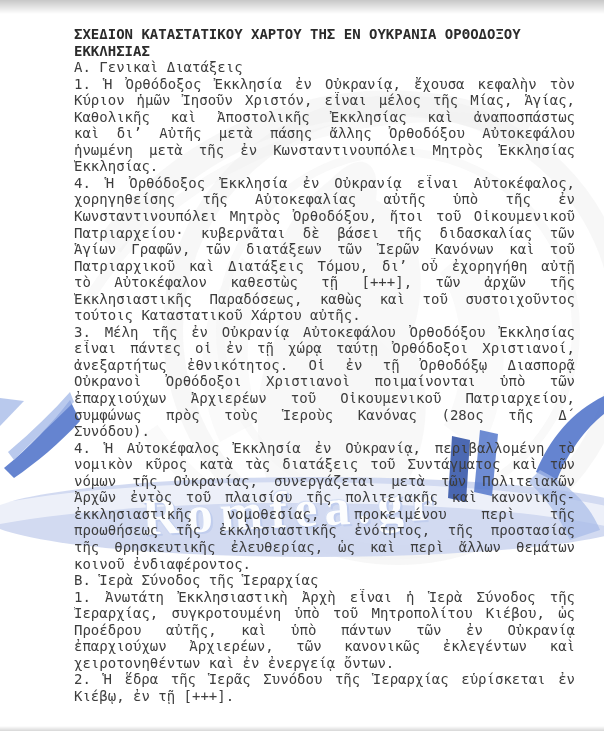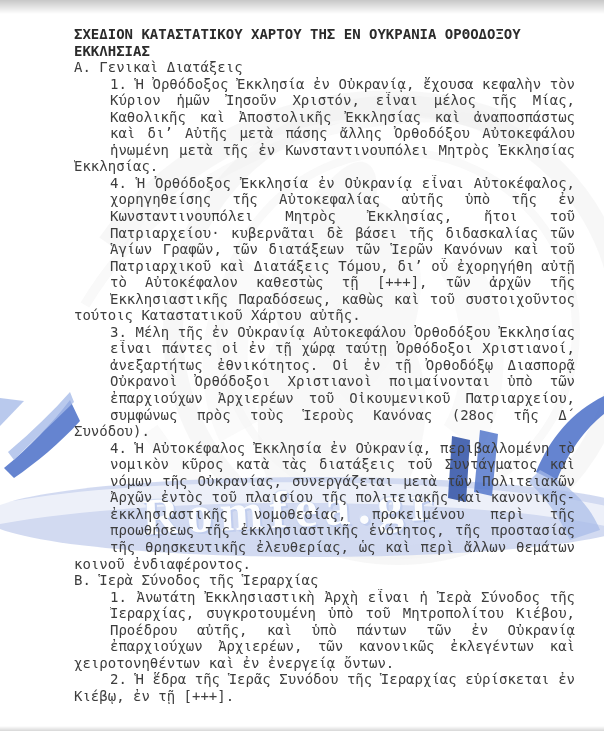--- a/index.html
+++ b/index.html
@@ -18,21 +18,21 @@
     font-weight:bold;font-size:52px;letter-spacing:7px;line-height:52px;
     color:#ffffff;opacity:.95;transform:rotate(-3deg);
     text-shadow:0 0 2px #b5c4ea,2px 2px 0 #c3cfee,-1px -1px 0 #dde5f6;
     user-select:none;white-space:nowrap;
   }
   .doc{position:absolute;left:74px;top:26px;width:501px;z-index:2;}
   .line{
     font-size:14px;line-height:16.55px;height:16.55px;overflow:hidden;
     color:#3d3d3d;text-align:left;white-space:nowrap;
   }
-  .line.j{white-space:normal;text-align:justify;text-align-last:justify;margin-left:36px;}
+  .line.j{white-space:normal;text-align:justify;text-align-last:justify;}
   .line.b{font-weight:bold;color:#2b2b2b;}
 </style>
 </head>
 <body>
 
 <div class="page">
 
   <div class="top-edge"></div>
 
   <svg class="wm-svg" width="604" height="731" viewBox="0 0 604 731">
@@ -75,21 +75,21 @@
       <div class="line b">ΕΚΚΛΗΣΙΑΣ</div>
       <div class="line">Α. Γενικαὶ Διατάξεις</div>
       <div class="line j">1. Ἡ Ὀρθόδοξος Ἐκκλησία ἐν Οὐκρανίᾳ, ἔχουσα κεφαλὴν τὸν</div>
       <div class="line j">Κύριον ἡμῶν Ἰησοῦν Χριστόν, εἶναι μέλος τῆς Μίας, Ἁγίας,</div>
       <div class="line j">Καθολικῆς καὶ Ἀποστολικῆς Ἐκκλησίας καὶ ἀναποσπάστως</div>
       <div class="line j">καὶ δι’ Αὐτῆς μετὰ πάσης ἄλλης Ὀρθοδόξου Αὐτοκεφάλου</div>
       <div class="line j">ἡνωμένη μετὰ τῆς ἐν Κωνσταντινουπόλει Μητρὸς Ἐκκλησίας</div>
       <div class="line">Ἐκκλησίας.</div>
       <div class="line j">4. Ἡ Ὀρθόδοξος Ἐκκλησία ἐν Οὐκρανίᾳ εἶναι Αὐτοκέφαλος,</div>
       <div class="line j">χορηγηθείσης τῆς Αὐτοκεφαλίας αὐτῆς ὑπὸ τῆς ἐν</div>
-      <div class="line j">Κωνσταντινουπόλει Μητρὸς Ἐκκλησίας, ἤτοι τοῦ Πατριαρχικοῦ</div>
+      <div class="line j">Κωνσταντινουπόλει Μητρὸς Ὀρθοδόξου, ἤτοι τοῦ Οἰκουμενικοῦ</div>
       <div class="line j">Πατριαρχείου· κυβερνᾶται δὲ βάσει τῆς διδασκαλίας τῶν</div>
       <div class="line j">Ἁγίων Γραφῶν, τῶν διατάξεων τῶν Ἱερῶν Κανόνων καὶ τοῦ</div>
       <div class="line j">Πατριαρχικοῦ καὶ Διατάξεις Τόμου, δι’ οὗ ἐχορηγήθη αὐτῇ</div>
       <div class="line j">τὸ Αὐτοκέφαλον καθεστὼς τῇ [+++], τῶν ἀρχῶν τῆς</div>
       <div class="line j">Ἐκκλησιαστικῆς Παραδόσεως, καθὼς καὶ τοῦ συστοιχοῦντος</div>
       <div class="line">τούτοις Καταστατικοῦ Χάρτου αὐτῆς.</div>
       <div class="line j">3. Μέλη τῆς ἐν Οὐκρανίᾳ Αὐτοκεφάλου Ὀρθοδόξου Ἐκκλησίας</div>
       <div class="line j">εἶναι πάντες οἱ ἐν τῇ χώρᾳ ταύτῃ Ὀρθόδοξοι Χριστιανοί,</div>
       <div class="line j">ἀνεξαρτήτως ἐθνικότητος. Οἱ ἐν τῇ Ὀρθοδόξῳ Διασπορᾷ</div>
       <div class="line j">Οὐκρανοὶ Ὀρθόδοξοι Χριστιανοὶ ποιμαίνονται ὑπὸ τῶν</div>

